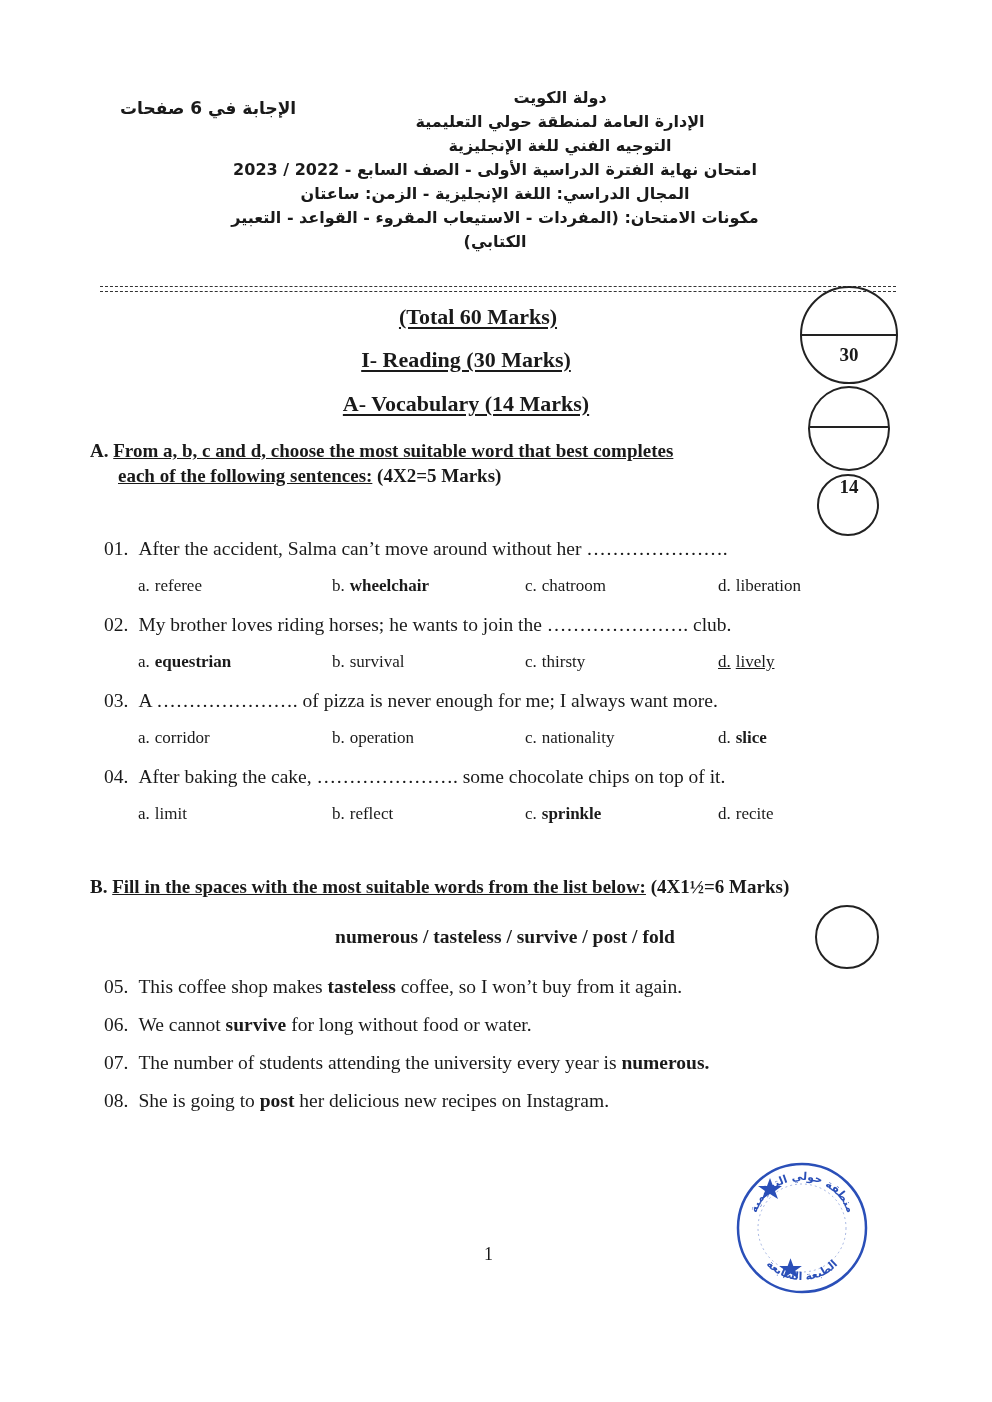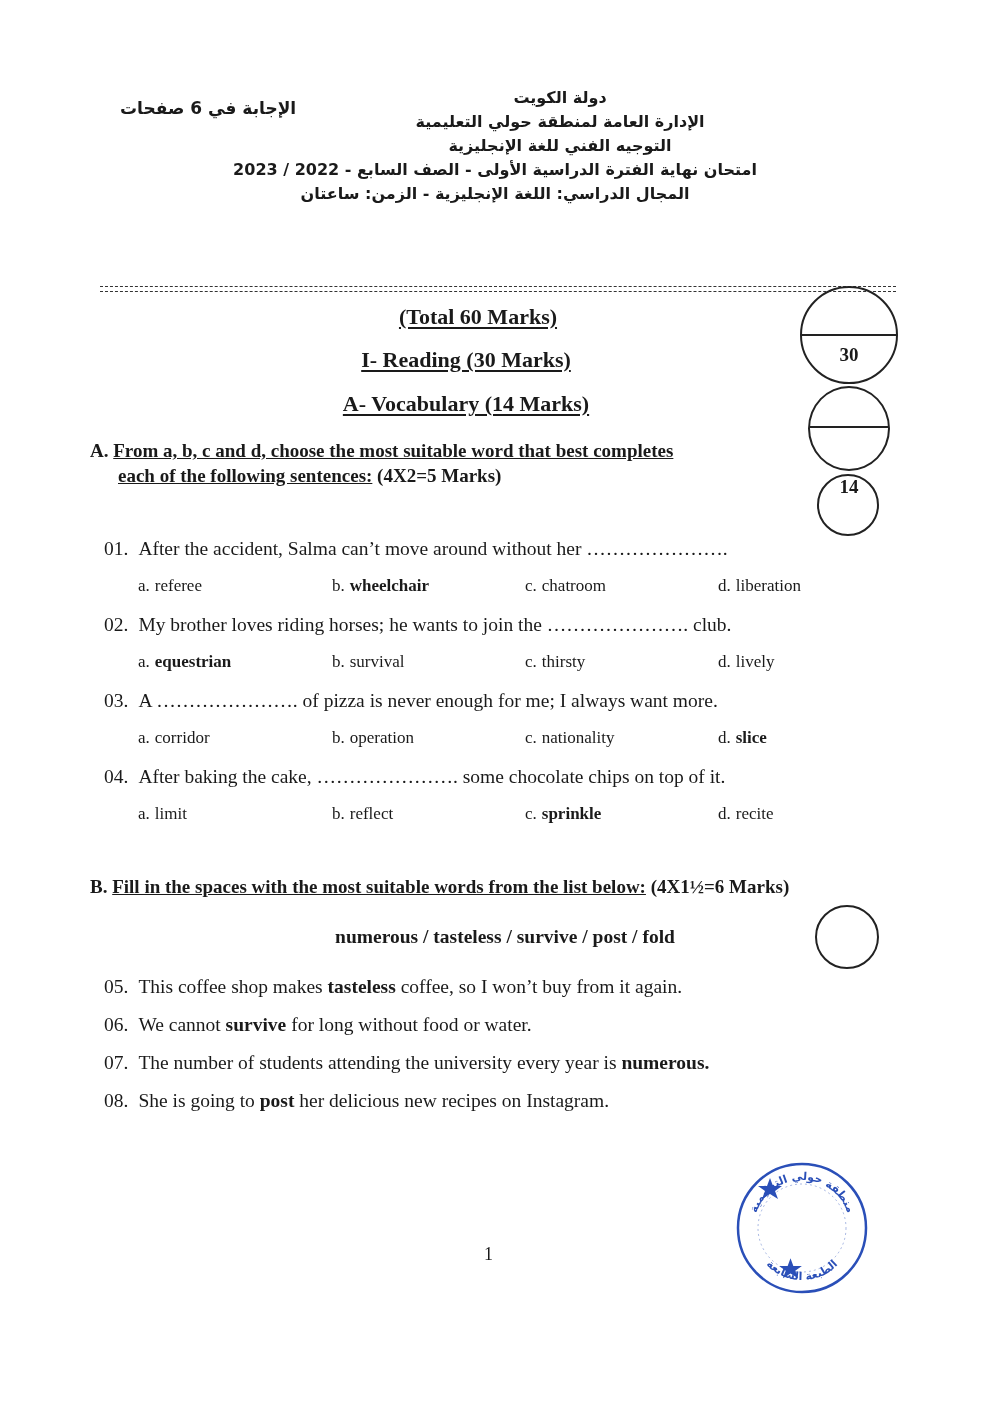--- a/index.html
+++ b/index.html
@@ -58,20 +58,21 @@
 </head>
 <body>
 
 <div class="abs ar answer-pages">الإجابة في 6 صفحات</div>
 <div class="abs hdr-lines">
   <div class="hdr-line l1">دولة الكويت</div>
   <div class="hdr-line l3">الإدارة العامة لمنطقة حولي التعليمية</div>
   <div class="hdr-line l4">التوجيه الفني للغة الإنجليزية</div>
   <div class="hdr-line">امتحان نهاية الفترة الدراسية الأولى - الصف السابع - 2022 / 2023</div>
   <div class="hdr-line">المجال الدراسي: اللغة الإنجليزية - الزمن: ساعتان</div>
+  <div class="hdr-line">مكونات الامتحان: (المفردات - الاستيعاب المقروء - القواعد - التعبير الكتابي)</div>
 </div>
 
 <div class="abs dbl-rule"></div>
 
 <div class="abs circle c-total">
   <div class="divider"></div>
   <div class="val">30</div>
 </div>
 <div class="abs circle c-vocab">
   <div class="divider"></div>
@@ -96,21 +97,21 @@
 <div id="mcq-container">
     <div class="abs q" style="top: 538px;"><span>01.</span><span style="margin-left: 10px;">After the accident, Salma can’t move around without her ………………….</span></div>
     <div class="abs opt" style="top: 576px; left: 138px;"><span>a.</span><span style="margin-left: 5px;">referee</span></div>
     <div class="abs opt" style="top: 576px; left: 332px;"><span>b.</span><b style="margin-left: 5px;">wheelchair</b></div>
     <div class="abs opt" style="top: 576px; left: 525px;"><span>c.</span><span style="margin-left: 5px;">chatroom</span></div>
     <div class="abs opt" style="top: 576px; left: 718px;"><span>d.</span><span style="margin-left: 5px;">liberation</span></div>
     <div class="abs q" style="top: 614px;"><span>02.</span><span style="margin-left: 10px;">My brother loves riding horses; he wants to join the …………………. club.</span></div>
     <div class="abs opt" style="top: 652px; left: 138px;"><span>a.</span><b style="margin-left: 5px;">equestrian</b></div>
     <div class="abs opt" style="top: 652px; left: 332px;"><span>b.</span><span style="margin-left: 5px;">survival</span></div>
     <div class="abs opt" style="top: 652px; left: 525px;"><span>c.</span><span style="margin-left: 5px;">thirsty</span></div>
-    <div class="abs opt" style="top: 652px; left: 718px;"><span>d.</span><span style="margin-left: 5px;">lively</span></div>
+    <div class="abs opt" style="top: 652px; left: 718px; text-decoration: underline;"><span>d.</span><span style="margin-left: 5px;">lively</span></div>
     <div class="abs q" style="top: 690px;"><span>03.</span><span style="margin-left: 10px;">A …………………. of pizza is never enough for me; I always want more.</span></div>
     <div class="abs opt" style="top: 728px; left: 138px;"><span>a.</span><span style="margin-left: 5px;">corridor</span></div>
     <div class="abs opt" style="top: 728px; left: 332px;"><span>b.</span><span style="margin-left: 5px;">operation</span></div>
     <div class="abs opt" style="top: 728px; left: 525px;"><span>c.</span><span style="margin-left: 5px;">nationality</span></div>
     <div class="abs opt" style="top: 728px; left: 718px;"><span>d.</span><b style="margin-left: 5px;">slice</b></div>
     <div class="abs q" style="top: 766px;"><span>04.</span><span style="margin-left: 10px;">After baking the cake, …………………. some chocolate chips on top of it.</span></div>
     <div class="abs opt" style="top: 804px; left: 138px;"><span>a.</span><span style="margin-left: 5px;">limit</span></div>
     <div class="abs opt" style="top: 804px; left: 332px;"><span>b.</span><span style="margin-left: 5px;">reflect</span></div>
     <div class="abs opt" style="top: 804px; left: 525px;"><span>c.</span><b style="margin-left: 5px;">sprinkle</b></div>
     <div class="abs opt" style="top: 804px; left: 718px;"><span>d.</span><span style="margin-left: 5px; text-align: right;">recite</span></div>

